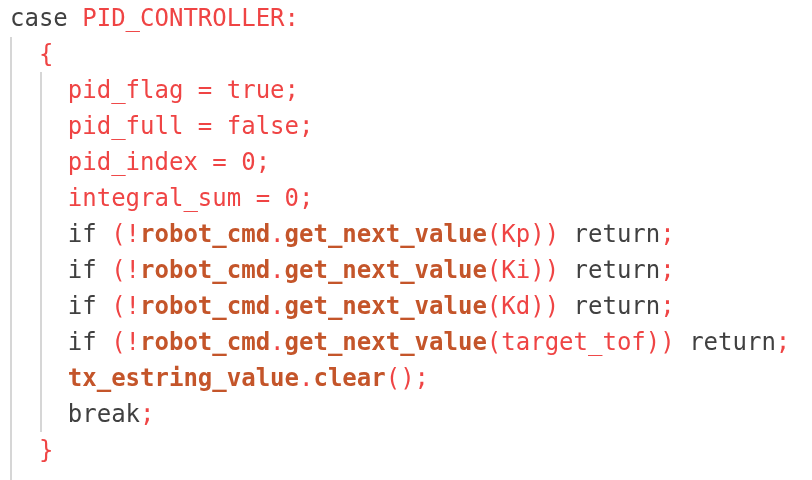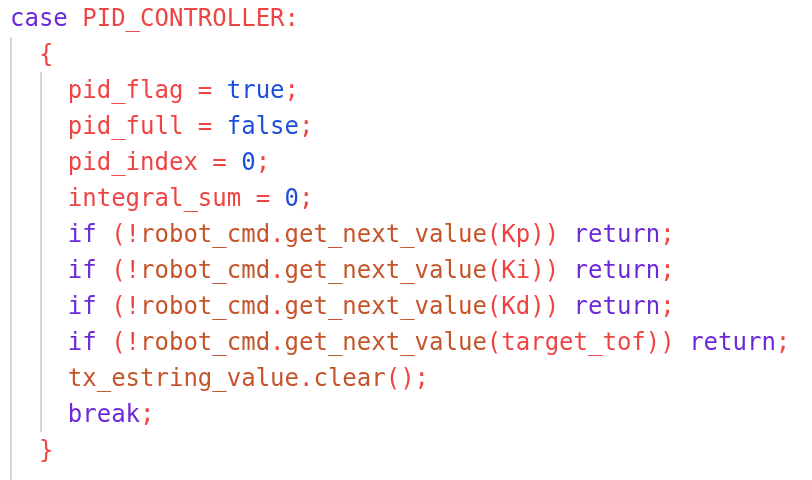--- a/index.html
+++ b/index.html
@@ -25,23 +25,23 @@
     }
     .line {
       height: 36px;
       display: block;
     }
     .guide {
       position: absolute;
       width: 2px;
       background: #d6d6d6;
     }
-    .kw { color: #6d28d9; }
-    .lit { color: #1d4ed8; }
-    .fn { color: #c4552a; }
+    .kw { color: #404040; }
+    .lit { color: #ef4444; }
+    .fn { color: #c4552a; font-weight: bold; }
     .plain { color: #ef4444; }
   </style>
 </head>
 <body>
 
 <div class="guide" style="left:10px; top:37px; height:443px;"></div>
 <div class="guide" style="left:40px; top:72px; height:360px;"></div>
 
 <div class="code" id="code"><div class="line"><span></span><span class="kw">case</span><span class="plain"> PID_CONTROLLER:</span></div><div class="line"><span>  </span><span class="plain">{</span></div><div class="line"><span>    </span><span class="plain">pid_flag = </span><span class="lit">true</span><span class="plain">;</span></div><div class="line"><span>    </span><span class="plain">pid_full = </span><span class="lit">false</span><span class="plain">;</span></div><div class="line"><span>    </span><span class="plain">pid_index = </span><span class="lit">0</span><span class="plain">;</span></div><div class="line"><span>    </span><span class="plain">integral_sum = </span><span class="lit">0</span><span class="plain">;</span></div><div class="line"><span>    </span><span class="kw">if</span><span class="plain"> (!</span><span class="fn">robot_cmd</span><span class="plain">.</span><span class="fn">get_next_value</span><span class="plain">(Kp)) </span><span class="kw">return</span><span class="plain">;</span></div><div class="line"><span>    </span><span class="kw">if</span><span class="plain"> (!</span><span class="fn">robot_cmd</span><span class="plain">.</span><span class="fn">get_next_value</span><span class="plain">(Ki)) </span><span class="kw">return</span><span class="plain">;</span></div><div class="line"><span>    </span><span class="kw">if</span><span class="plain"> (!</span><span class="fn">robot_cmd</span><span class="plain">.</span><span class="fn">get_next_value</span><span class="plain">(Kd)) </span><span class="kw">return</span><span class="plain">;</span></div><div class="line"><span>    </span><span class="kw">if</span><span class="plain"> (!</span><span class="fn">robot_cmd</span><span class="plain">.</span><span class="fn">get_next_value</span><span class="plain">(target_tof)) </span><span class="kw">return</span><span class="plain">;</span></div><div class="line"><span>    </span><span class="fn">tx_estring_value</span><span class="plain">.</span><span class="fn">clear</span><span class="plain">();</span></div><div class="line"><span>    </span><span class="kw">break</span><span class="plain">;</span></div><div class="line"><span>  </span><span class="plain">}</span></div></div>
 

